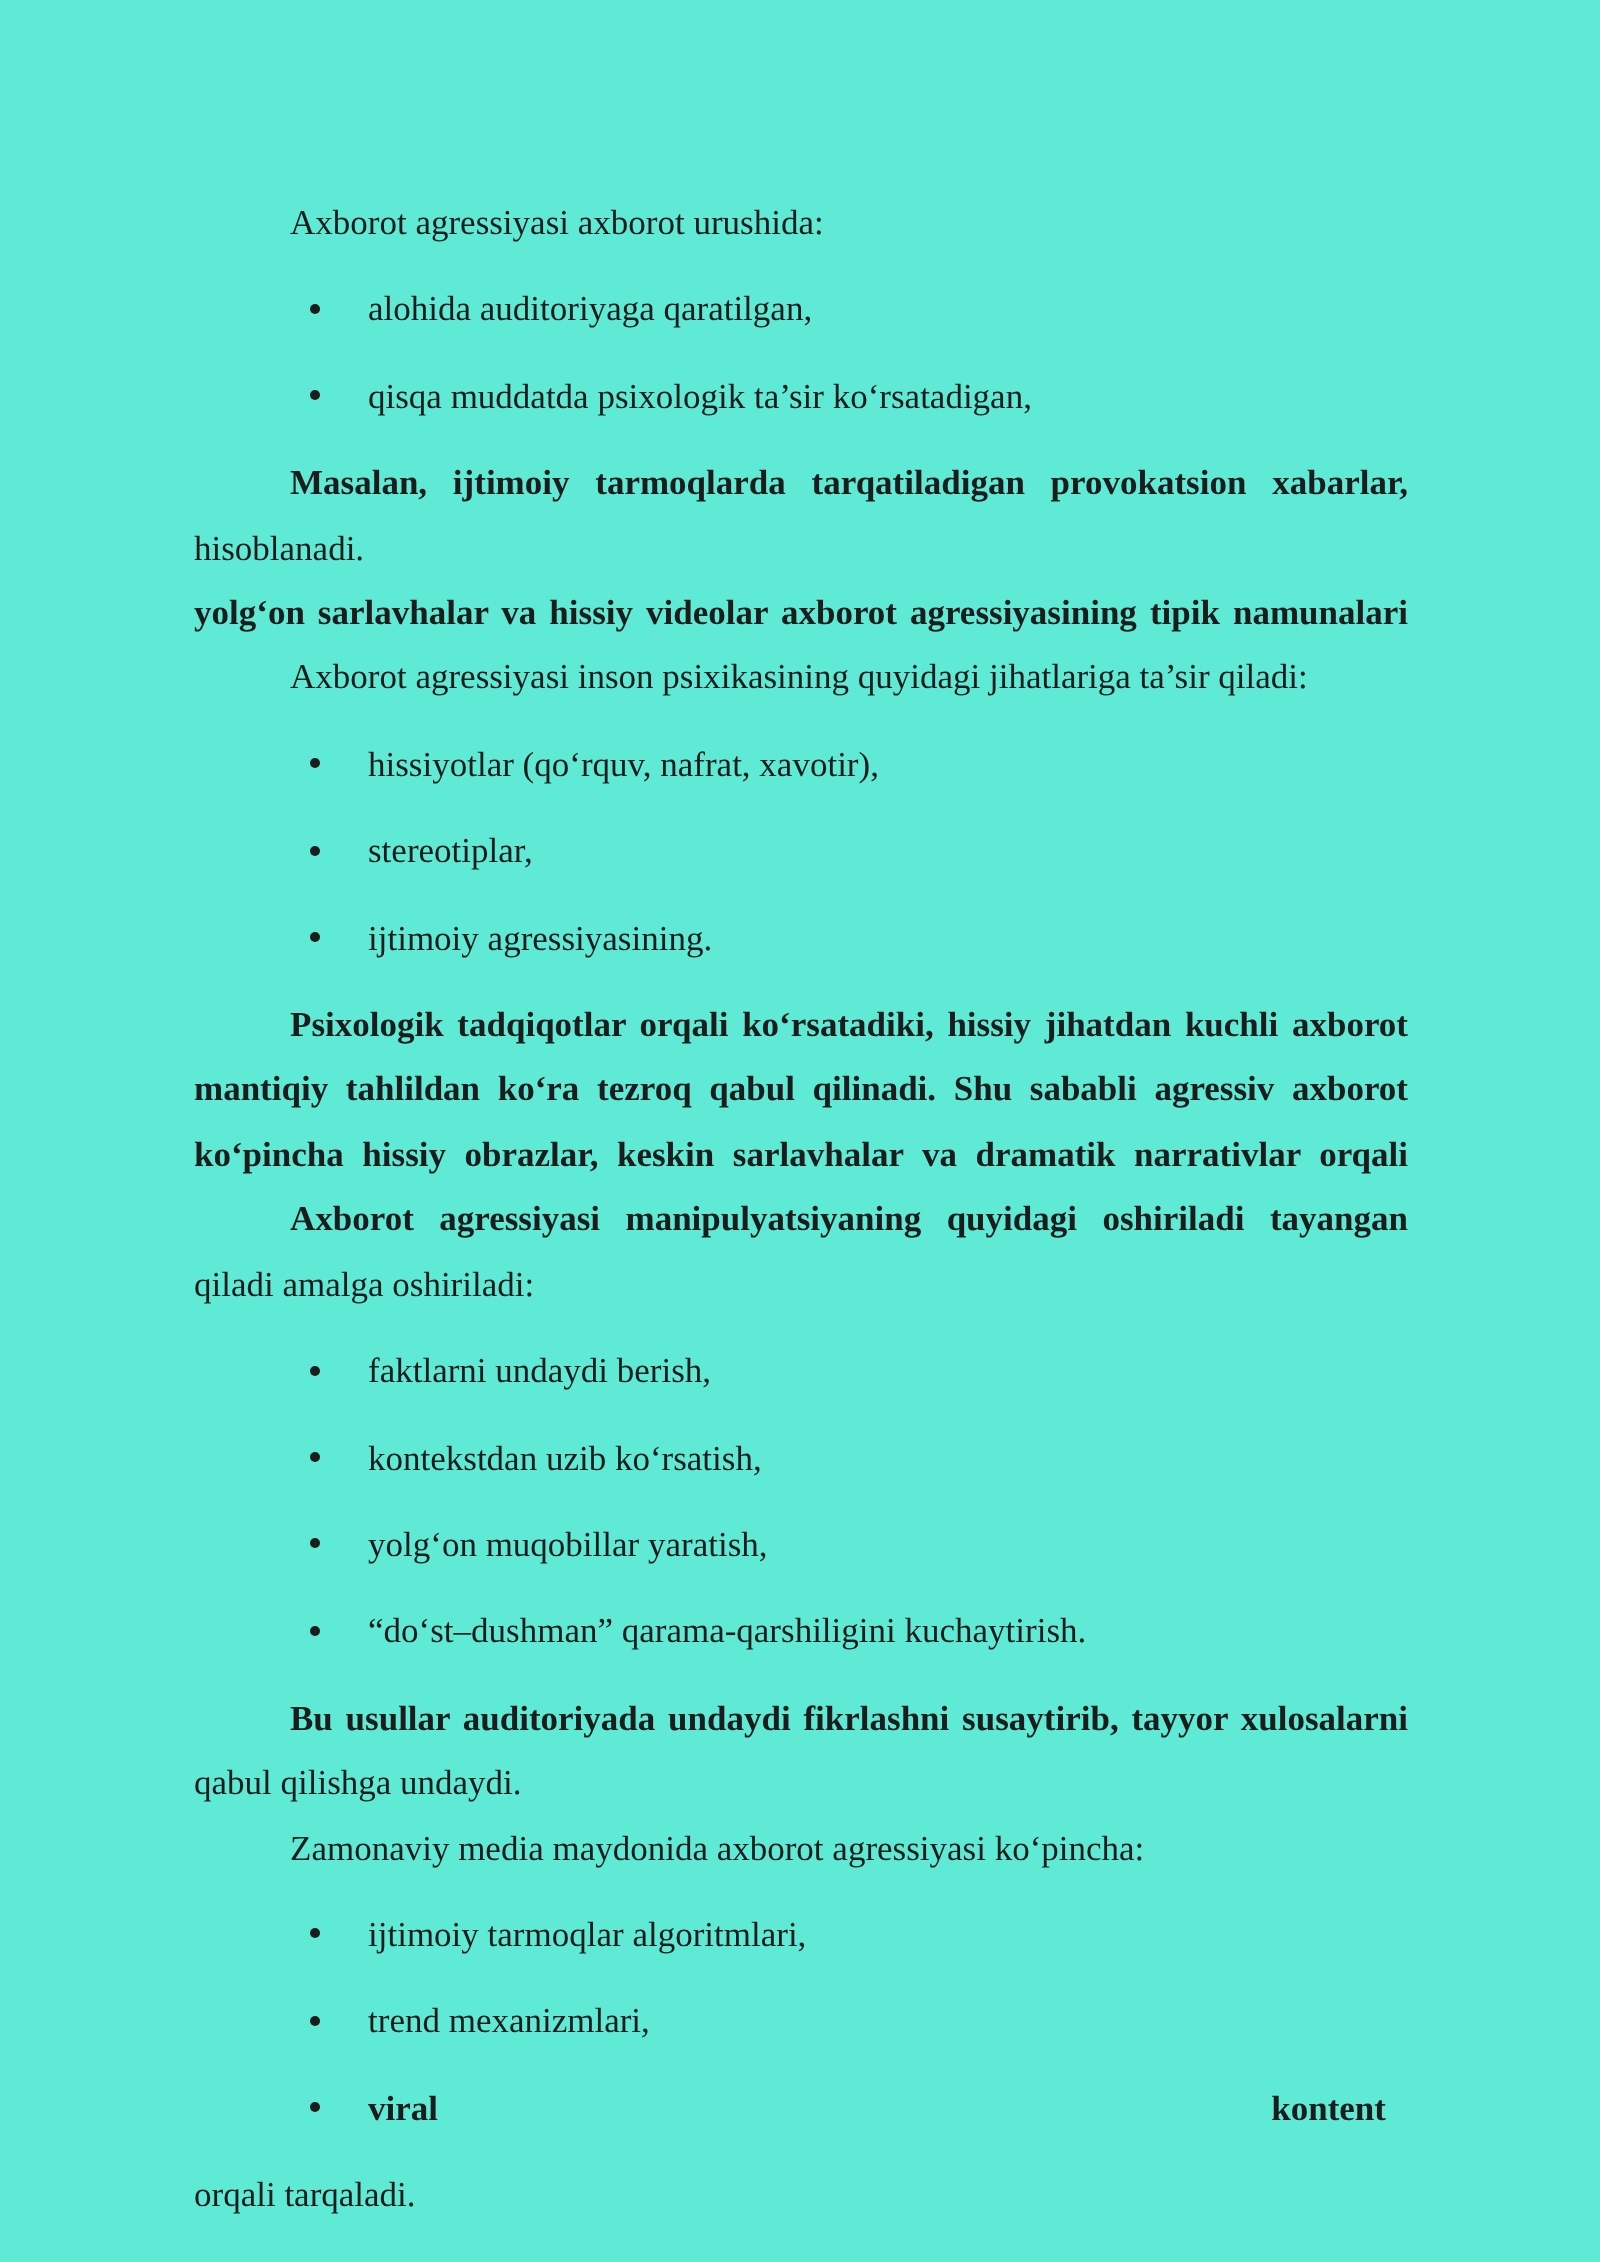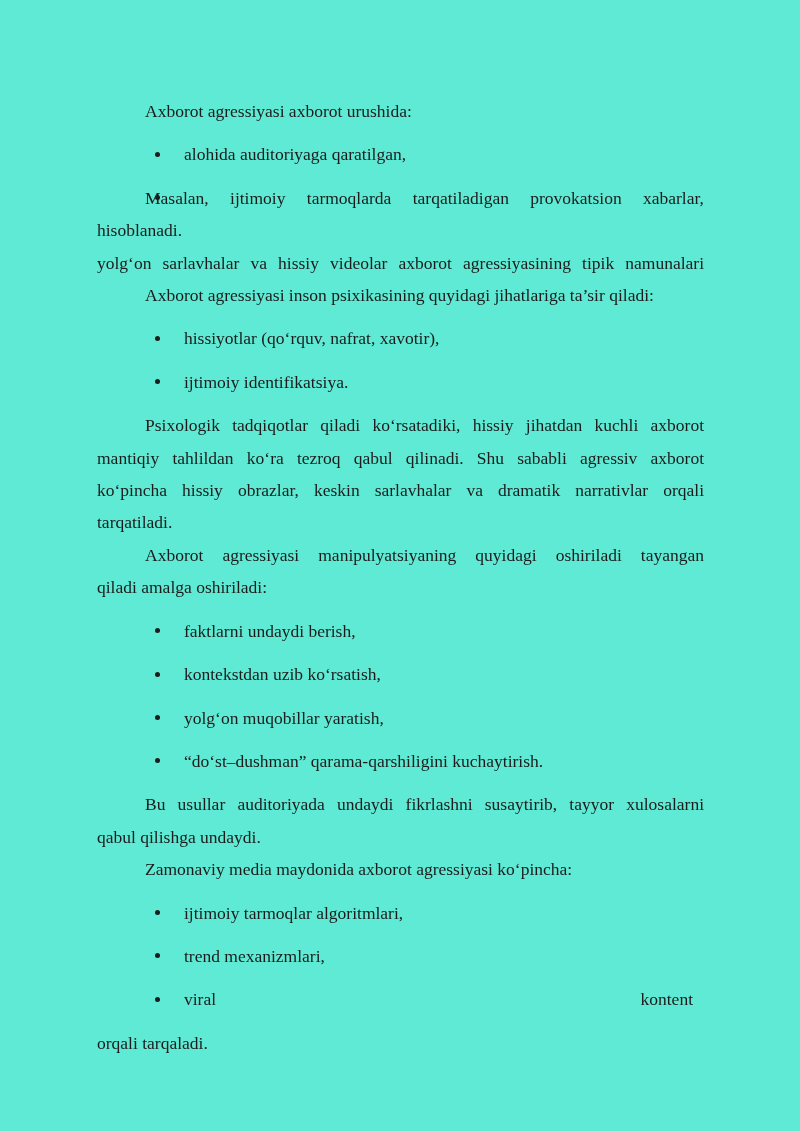--- a/index.html
+++ b/index.html
@@ -29,20 +29,21 @@
   .line {
     display: block;
     font-size: 17.5px;
     line-height: 32.4px;
     white-space: normal;
   }
   
   .jl {
     text-align: justify;
     text-align-last: justify;
+    font-weight: bold;
   }
   
   .first {
     text-indent: 48px;
   }
   .bullet {
     position: relative;
     padding-left: 76px;
     margin: 11px;
   }
@@ -65,46 +66,50 @@
     <p class="para">
       <span class="line first">Axborot agressiyasi axborot urushida:</span>
     </p>
 
     <div class="bullet">
       <span class="dot"></span>
       <span class="line">alohida auditoriyaga qaratilgan,</span>
     </div>
     <div class="bullet">
       <span class="dot"></span>
+      <span class="line">qisqa muddatda psixologik ta’sir ko‘rsatadigan,</span>
     </div>
 
     <p class="para">
       <span class="line first jl">Masalan, ijtimoiy tarmoqlarda tarqatiladigan provokatsion xabarlar,</span>
       <span class="line">hisoblanadi.</span>
       <span class="line jl">yolg‘on sarlavhalar va hissiy videolar axborot agressiyasining tipik namunalari</span>
     </p>
 
     <p class="para">
       <span class="line first">Axborot agressiyasi inson psixikasining quyidagi jihatlariga ta’sir qiladi:</span>
     </p>
 
     <div class="bullet">
       <span class="dot"></span>
       <span class="line">hissiyotlar (qo‘rquv, nafrat, xavotir),</span>
     </div>
     <div class="bullet">
       <span class="dot"></span>
-      <span class="line">ijtimoiy identifikatsiya.</span>
+      <span class="line">stereotiplar,</span>
+    </div>
+    <div class="bullet">
+      <span class="dot"></span>
+      <span class="line">ijtimoiy agressiyasining.</span>
     </div>
 
     <p class="para">
-      <span class="line first jl">Psixologik tadqiqotlar qiladi ko‘rsatadiki, hissiy jihatdan kuchli axborot</span>
+      <span class="line first jl">Psixologik tadqiqotlar orqali ko‘rsatadiki, hissiy jihatdan kuchli axborot</span>
       <span class="line jl">mantiqiy tahlildan ko‘ra tezroq qabul qilinadi. Shu sababli agressiv axborot</span>
       <span class="line jl">ko‘pincha hissiy obrazlar, keskin sarlavhalar va dramatik narrativlar orqali</span>
-      <span class="line">tarqatiladi.</span>
     </p>
 
     <p class="para">
       <span class="line first jl">Axborot agressiyasi manipulyatsiyaning quyidagi oshiriladi tayangan</span>
       <span class="line">qiladi amalga oshiriladi:</span>
     </p>
 
     <div class="bullet">
       <span class="dot"></span>
       <span class="line">faktlarni undaydi berish,</span>

